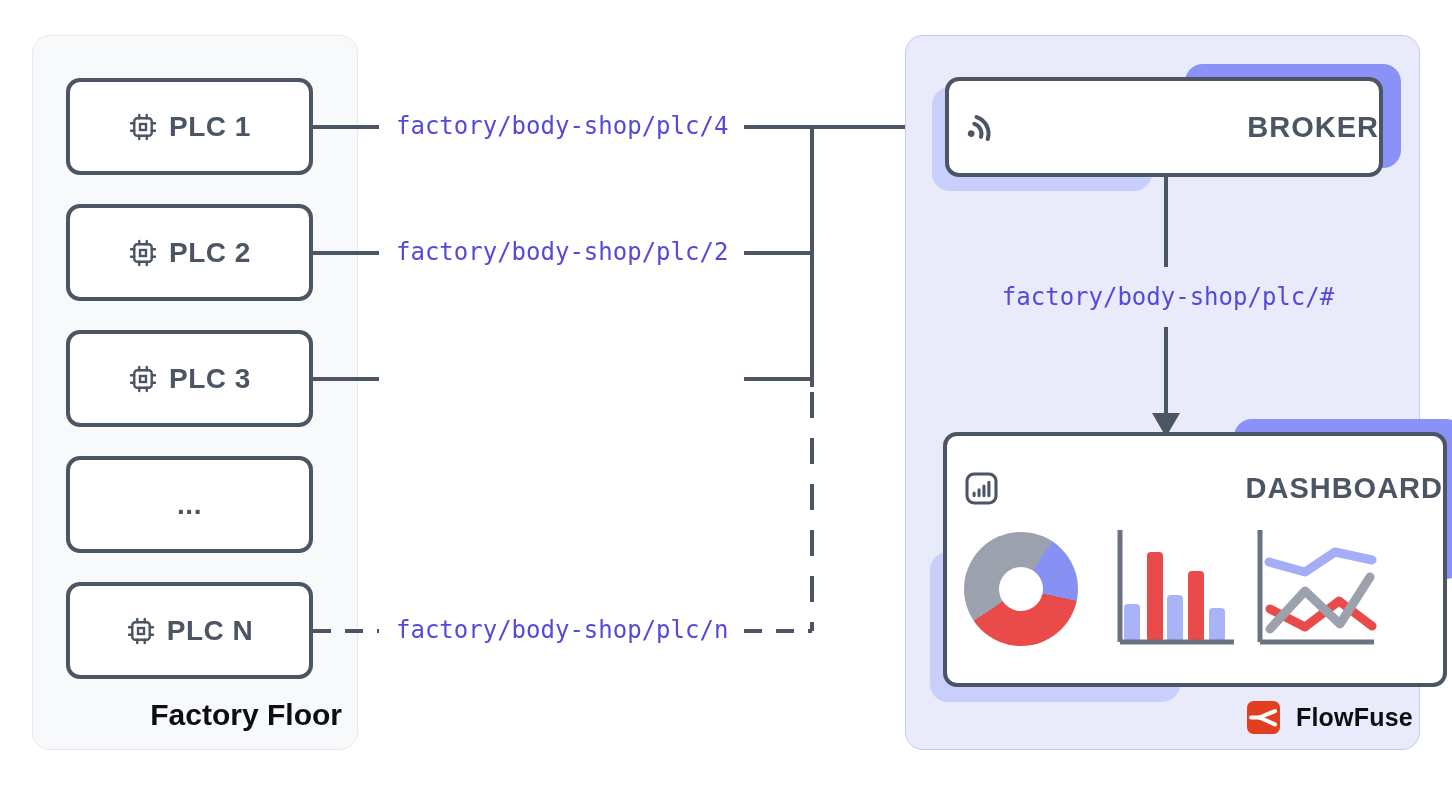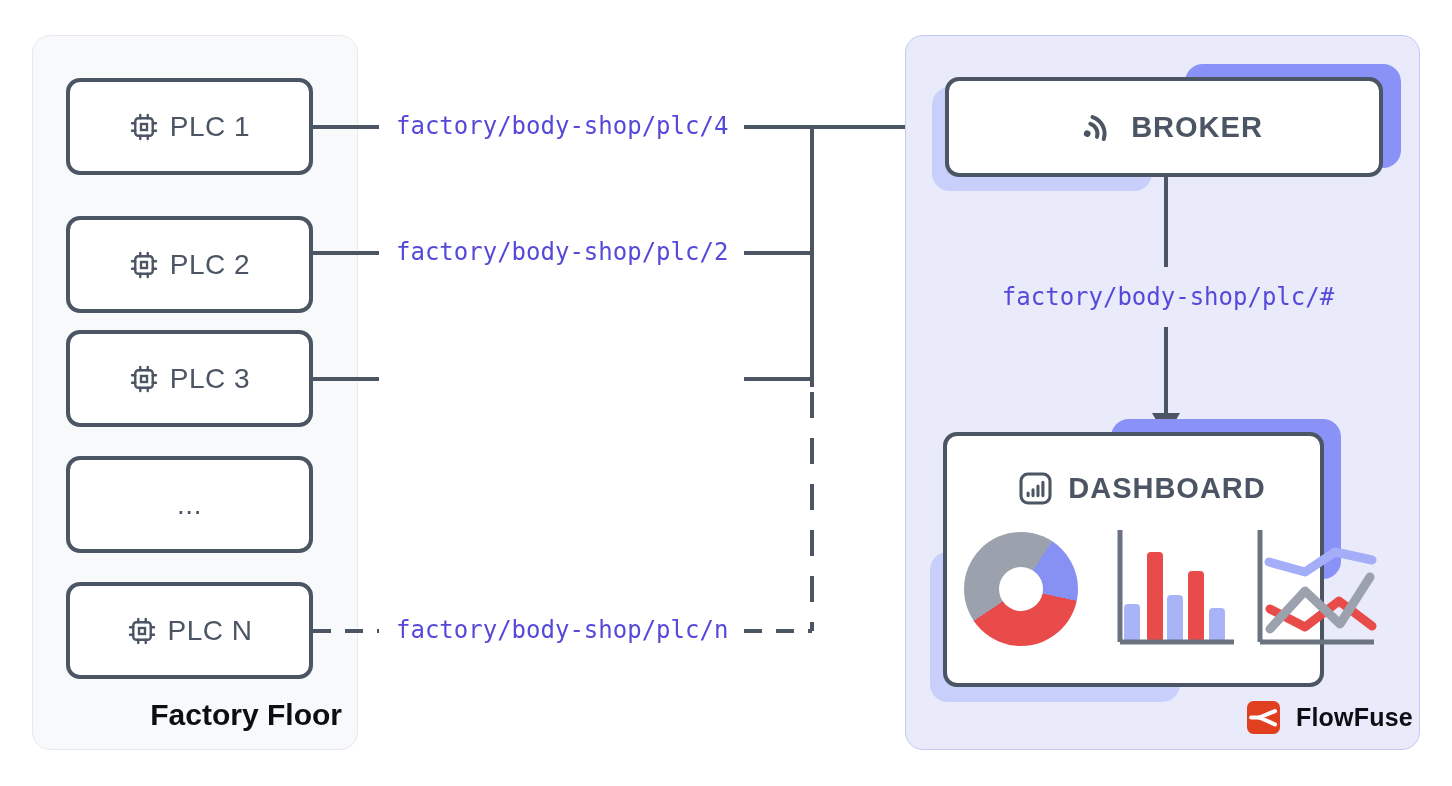--- a/index.html
+++ b/index.html
@@ -15,21 +15,21 @@
   .right-panel{
     position:absolute;left:905px;top:35px;width:515px;height:715px;
     background:#e9ebfb;border:1.5px solid #c2c9f7;border-radius:18px;box-sizing:border-box;
   }
   
   .plc-box{
     position:absolute;left:66px;width:247px;height:97px;box-sizing:border-box;
     background:#ffffff;border:4px solid #4b5563;border-radius:14px;
     display:flex;align-items:center;justify-content:center;gap:11px;
   }
-  .plc-label{font-size:28px;font-weight:400;color:#4b5563;letter-spacing:.5px;text-align:center;}
+  .plc-label{font-size:28px;font-weight:700;color:#4b5563;letter-spacing:.5px;text-align:center;}
   .panel-caption{
     position:absolute;right:15px;bottom:17px;font-size:30px;font-weight:700;color:#0c0e13;
   }
   
   .hline,.vline{position:absolute;background:#4b5563;}
   .hline{height:4px;}
   .vline{width:4px;}
   .dash-h{position:absolute;height:4px;
     background:repeating-linear-gradient(90deg,#4b5563 0 18px,transparent 18px 32px);}
   .dash-v{position:absolute;width:4px;
@@ -55,21 +55,21 @@
     position:absolute;background:#8a92f8;border-radius:18px;z-index:0;
   }
   .node-wrap .accent-light{
     position:absolute;background:#c9cffb;border-radius:18px;z-index:0;
   }
   .node-box{
     position:absolute;inset:0;background:#ffffff;border:4px solid #4b5563;border-radius:14px;
     box-sizing:border-box;z-index:1;
   }
   .node-header{
-    display:flex;align-items:center;justify-content:center;gap:14px;height:100%;margin-left:16px;
+    display:flex;align-items:center;justify-content:space-between;gap:14px;height:100%;margin-left:16px;
   }
   .node-title{font-size:29px;font-weight:800;color:#4b5563;letter-spacing:1px;}
   #broker .accent-dark{right:-18px;top:-13px;width:216px;height:104px;}
   #broker .accent-light{left:-13px;bottom:-14px;width:220px;height:104px;}
   #dashboard .accent-dark{right:-17px;top:-13px;width:230px;height:160px;}
   #dashboard .accent-light{left:-13px;bottom:-15px;width:250px;height:150px;}
   #dashboard .node-header{height:auto;margin-top:34px;}
   
   .donut{
     position:absolute;left:17px;top:96px;width:114px;height:114px;border-radius:50%;
@@ -99,21 +99,21 @@
 
   <div class="plc-box" style="top:78px">
     <svg width="30" height="30" viewBox="0 0 24 24" fill="none" stroke="#4b5563" stroke-width="1.9" stroke-linecap="round">
       <rect x="5" y="5" width="14" height="14" rx="2.5"></rect>
         <rect x="9.6" y="9.6" width="4.8" height="4.8"></rect>
       <path d="M9 5V2.4M15 5V2.4M9 19v2.6M15 19v2.6M5 9H2.4M5 15H2.4M19 9h2.6M19 15h2.6"></path>
     </svg>
     <span class="plc-label">PLC 1</span>
   </div>
 
-  <div class="plc-box" style="top:216px">
+  <div class="plc-box" style="top:204px">
     <svg width="30" height="30" viewBox="0 0 24 24" fill="none" stroke="#4b5563" stroke-width="1.9" stroke-linecap="round">
       <rect x="5" y="5" width="14" height="14" rx="2.5"></rect>
         <rect x="9.6" y="9.6" width="4.8" height="4.8"></rect>
       <path d="M9 5V2.4M15 5V2.4M9 19v2.6M15 19v2.6M5 9H2.4M5 15H2.4M19 9h2.6M19 15h2.6"></path>
     </svg>
     <span class="plc-label">PLC 2</span>
   </div>
 
   <div class="plc-box" style="top:330px">
     <svg width="30" height="30" viewBox="0 0 24 24" fill="none" stroke="#4b5563" stroke-width="1.9" stroke-linecap="round">
@@ -174,21 +174,21 @@
         <span class="node-title">BROKER</span>
       </div>
     </div>
   </div>
 
   <div class="vline" style="left:1164px;top:177px;height:90px"></div>
   <span class="topic center" style="left:1000px;top:283px">factory/body-shop/plc/#</span>
   <div class="vline" style="left:1164px;top:327px;height:90px"></div>
   <div class="arrow-down" style="left:1152px;top:413px"></div>
 
-  <div class="node-wrap" id="dashboard" style="left:943px;top:432px;width:381px;height:255px">
+  <div class="node-wrap" id="dashboard" style="left:943px;top:432px;width:504px;height:255px">
     <div class="accent-dark"></div>
     <div class="accent-light"></div>
     <div class="node-box">
       <div class="node-header">
         <svg width="37" height="37" viewBox="0 0 24 24" fill="none" stroke="#4b5563" stroke-width="2" stroke-linecap="round">
           <rect x="2.6" y="2.6" width="18.8" height="18.8" rx="4.5"></rect>
           <path d="M7.2 16.6v-1.6M10.4 16.6v-3.8M13.6 16.6v-6.2M16.8 16.6v-8.6"></path>
         </svg>
         <span class="node-title">DASHBOARD</span>
       </div>

